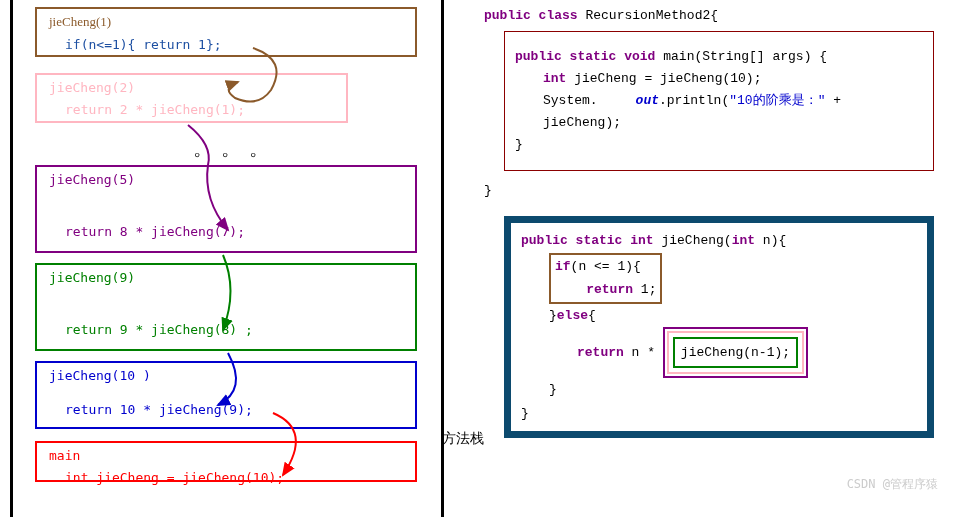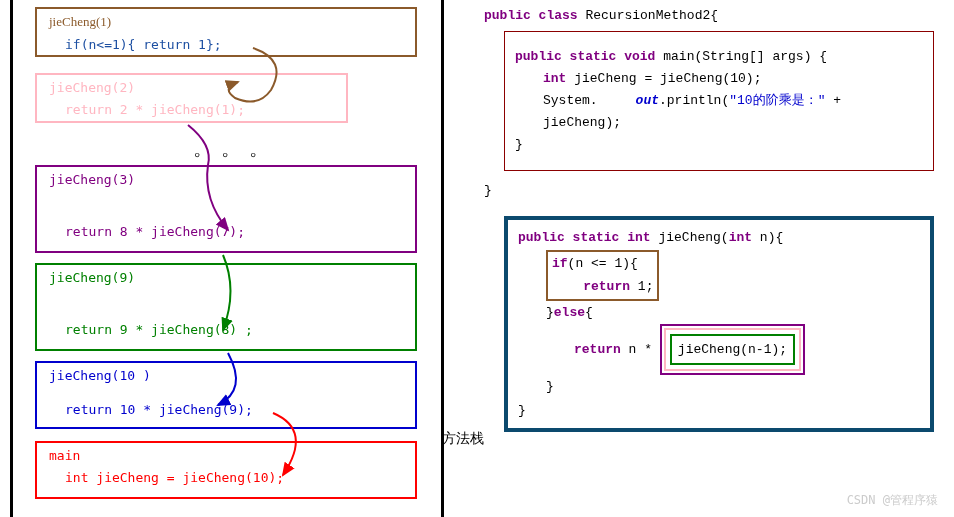--- a/index.html
+++ b/index.html
@@ -18,52 +18,52 @@
     .dots { position: absolute; top: 135px; left: 180px; font-size: 20px; letter-spacing: 8px; }
     .box8 { border-color: #800080; top: 165px; left: 22px; width: 382px; height: 88px; }
     .box8 .stack-header, .box8 .stack-body { color: #800080; }
     .box8 .stack-body { margin-top: 30px; }
     .box9 { border-color: #008000; top: 263px; left: 22px; width: 382px; height: 88px; }
     .box9 .stack-header, .box9 .stack-body { color: #008000; }
     .box9 .stack-body { margin-top: 30px; }
     .box10 { border-color: #0000CD; top: 361px; left: 22px; width: 382px; height: 68px; }
     .box10 .stack-header, .box10 .stack-body { color: #0000CD; }
     .box10 .stack-body { margin-top: 12px; }
-    .boxm { border-color: #FF0000; top: 441px; left: 22px; width: 382px; height: 58px; }
+    .boxm { border-color: #FF0000; top: 441px; left: 22px; width: 382px; height: 41px; }
     .boxm .stack-header, .boxm .stack-body { color: #FF0000; }
     .label-stack { position: absolute; top: 430px; left: 442px; font-size: 14px; color: #000; }
     .code-main { border: 1px solid #8B0000; padding: 14px 10px; margin: 8px 0 12px 30px; width: 430px; line-height: 1.7; font-family: "Courier New", monospace; font-size: 13px; }
-    .code-method { border: 4px solid #0c4a6e; padding: 6px 10px; margin: 18px 0 0 30px; width: 430px; line-height: 1.8; font-family: "Courier New", monospace; font-size: 13px; position: relative; }
+    .code-method { border: 7px solid #0c4a6e; padding: 6px 10px; margin: 18px 0 0 30px; width: 430px; line-height: 1.8; font-family: "Courier New", monospace; font-size: 13px; position: relative; }
     .kw-purple { color: #800080; font-weight: bold; }
     .kw-blue { color: #0000CD; font-style: italic; font-weight: bold; margin-left: 38px; }
     .str { color: #0000CD; }
     .box-brown { border: 2px solid #8B5A2B; display: inline-block; padding: 0 4px; }
     .box-nested { display: inline-block; border: 2px solid #800080; padding: 2px; }
     .box-nested2 { display: inline-block; border: 2px solid #FFB6C1; padding: 4px; }
     .box-nested3 { display: inline-block; border: 2px solid #008000; padding: 2px 6px; }
-    .watermark { position: absolute; bottom: 8px; right: 16px; color: #ccc; font-size: 12px; }
+    .watermark { position: absolute; bottom: 24px; right: 16px; color: #ccc; font-size: 12px; }
     svg.arrows { position: absolute; top: 0; left: 0; pointer-events: none; }
     .class-decl { font-family: "Courier New", monospace; font-size: 13px; margin-left: 10px; }
   </style>
 </head>
 <body>
 
 <div class="container">
   <div class="left">
     <div class="stack-box box1">
       <span class="stack-header">jieCheng(1)</span>
       <div class="stack-body">if(n&lt;=1){  return 1};</div>
     </div>
     <div class="stack-box box2">
       <span class="stack-header">jieCheng(2)</span>
       <div class="stack-body">return  2 * jieCheng(1);</div>
     </div>
     <div class="dots">。。。</div>
     <div class="stack-box box8">
-      <span class="stack-header">jieCheng(3)</span>
+      <span class="stack-header">jieCheng(5)</span>
       <div class="stack-body">return 8 * jieCheng(7);</div>
     </div>
     <div class="stack-box box9">
       <span class="stack-header">jieCheng(9)</span>
       <div class="stack-body">return 9 * jieCheng(8) ;</div>
     </div>
     <div class="stack-box box10">
       <span class="stack-header">jieCheng(10 )</span>
       <div class="stack-body">return 10 * jieCheng(9);</div>
     </div>

